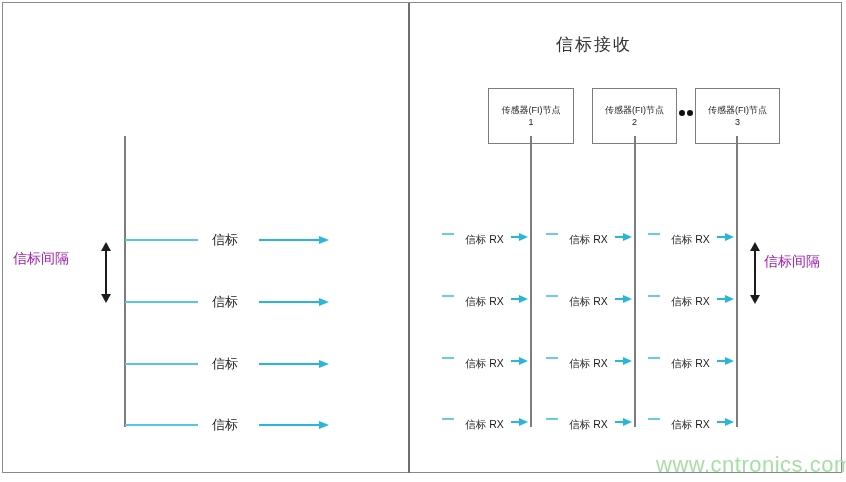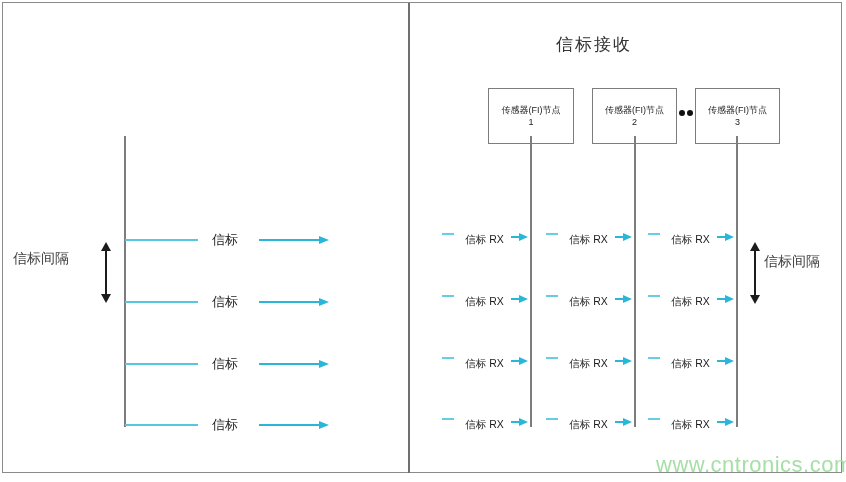--- a/index.html
+++ b/index.html
@@ -35,21 +35,21 @@
   .rx-cell{left:0;width:88px;display:flex;align-items:flex-start;height:14px;}
   .rx-dash{width:12px;height:2px;background:#66cde3;}
   .rx-label{margin-left:8px;width:45px;font-size:10.5px;}
   .rx-arrow{margin-left:4px;}
   .rx-arrow .arrow-line{width:8px;}
   .rx-arrow .arrow-head{border-top-width:4px;border-bottom-width:4px;border-left-width:9px;}
   .varrow{width:10px;}
   .varrow .stem{position:absolute;left:4px;top:7px;bottom:7px;width:1.5px;background:#1c1c1c;}
   .varrow .tri-up{position:absolute;left:0;top:0;width:0;height:0;border-left:5px solid transparent;border-right:5px solid transparent;border-bottom:9px solid #1c1c1c;}
   .varrow .tri-down{position:absolute;left:0;bottom:0;width:0;height:0;border-left:5px solid transparent;border-right:5px solid transparent;border-top:9px solid #1c1c1c;}
-  .interval-label{font-size:14px;color:#404040;white-space:nowrap;}
+  .interval-label{font-size:14px;color:#a21caf;white-space:nowrap;}
   .dots{display:flex;gap:2px;align-items:center;}
   .dot{width:6px;height:6px;border-radius:50%;background:#111;}
   .watermark{font-size:22px;color:#a6dfa6;white-space:nowrap;letter-spacing:0.5px;}
 </style>
 </head>
 <body>
 
 <div id="canvas">
 
   <div class="abs frame"></div>

